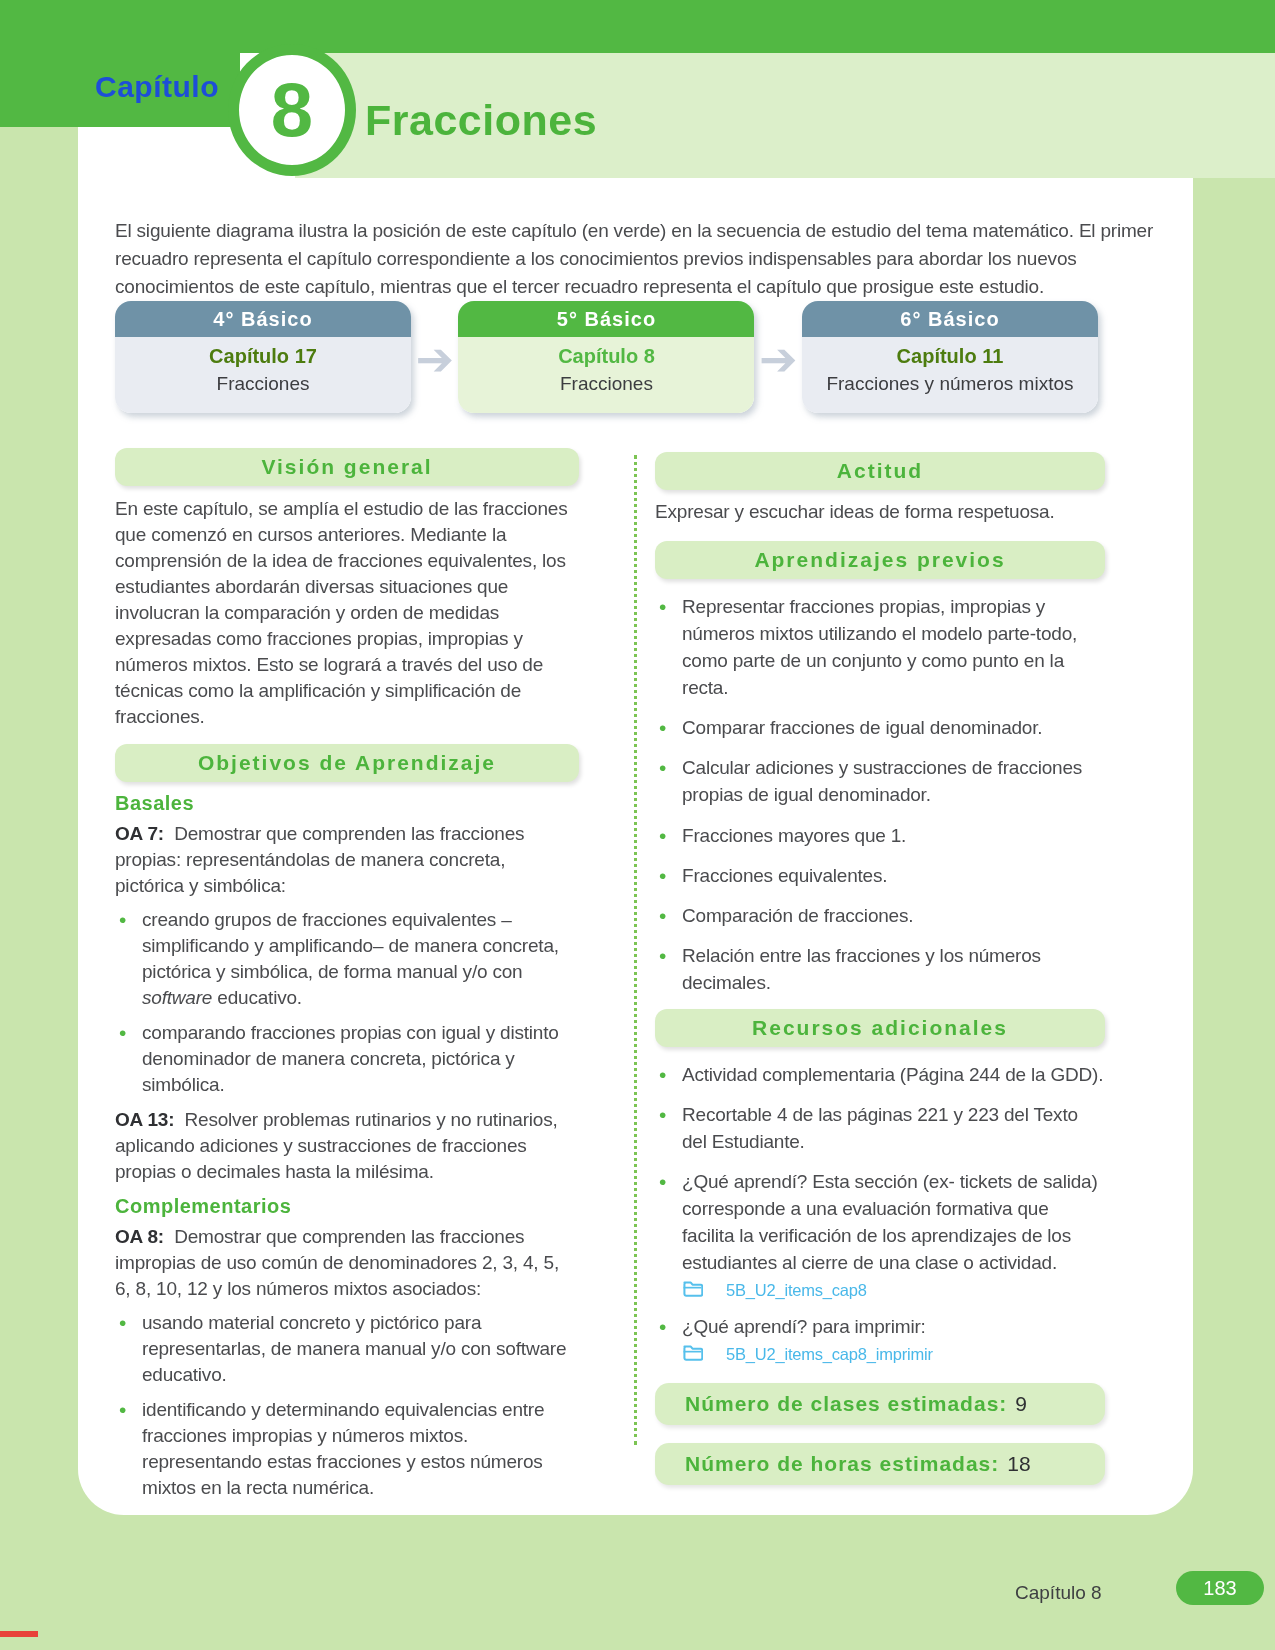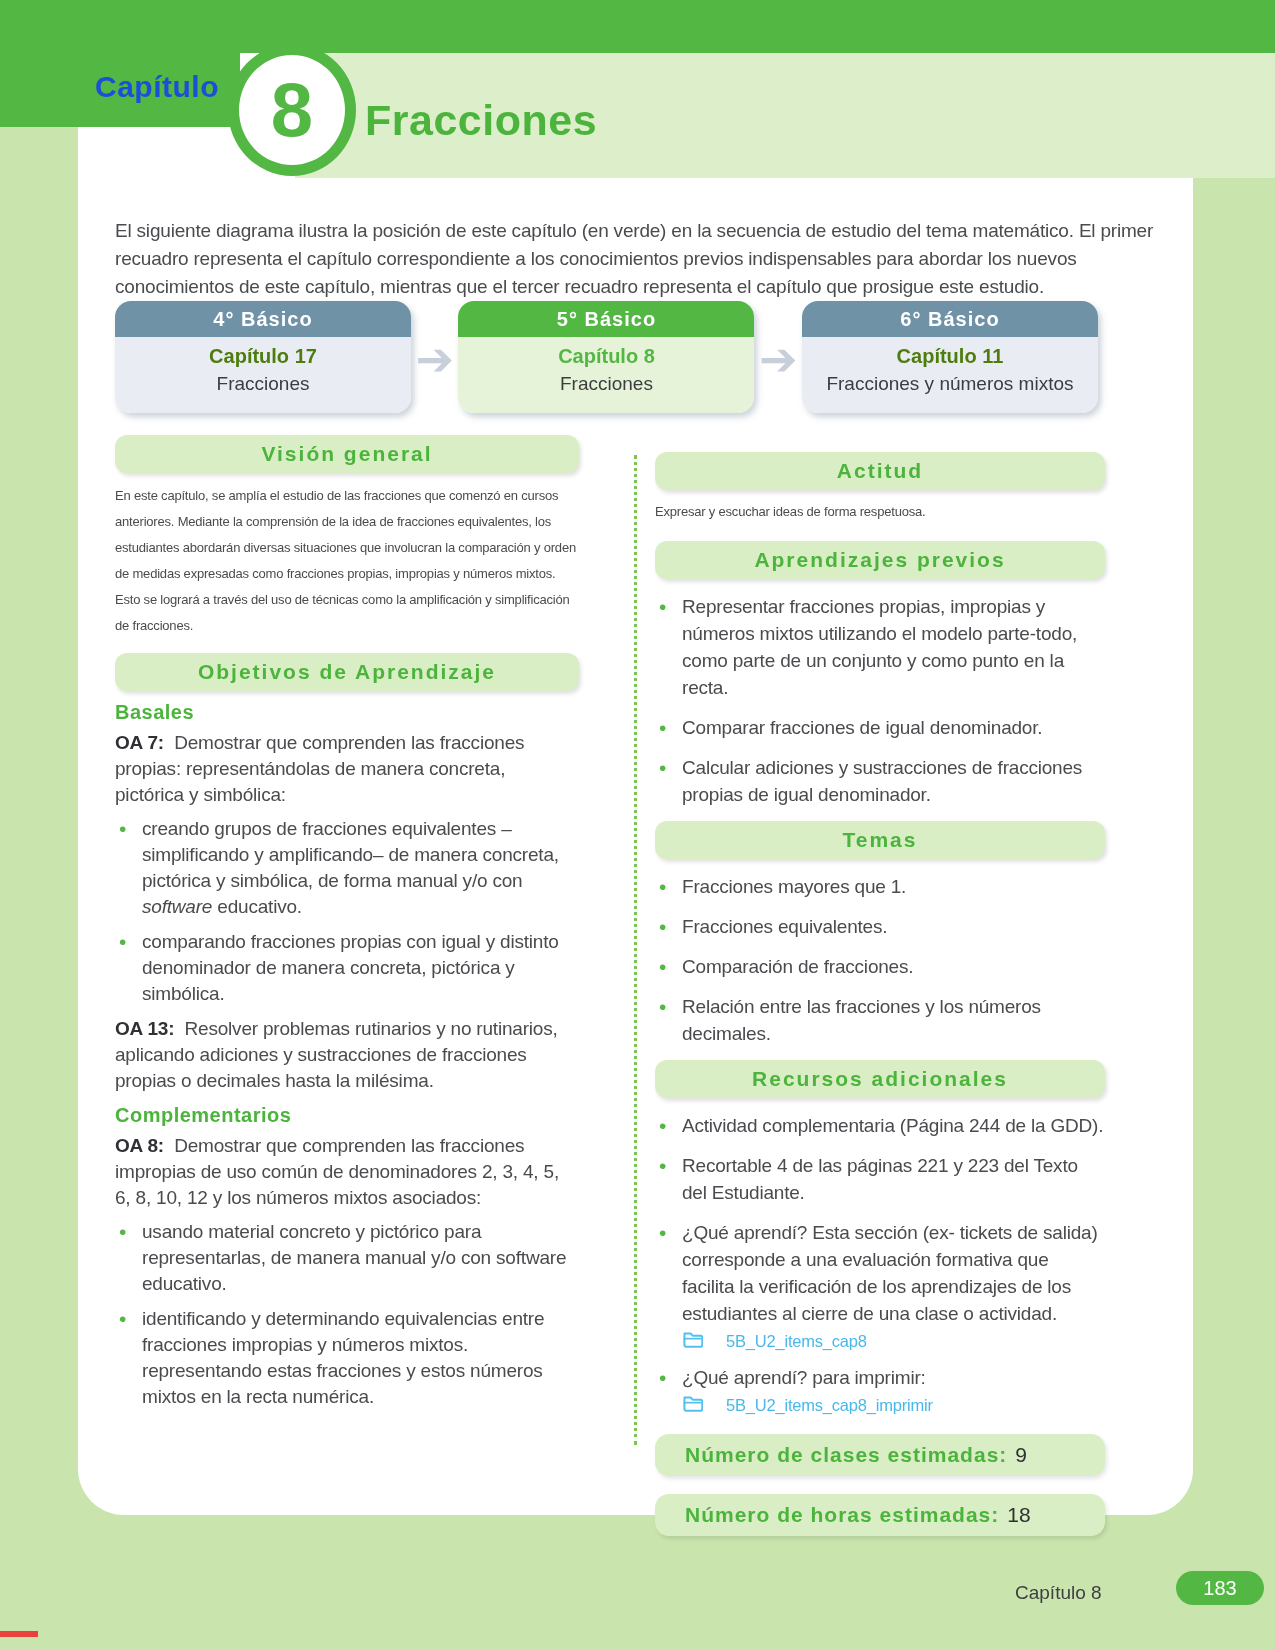--- a/index.html
+++ b/index.html
@@ -26,27 +26,27 @@
   .seq-head{height:36px;line-height:36px;background:#6f92a7;color:#fff;font-weight:bold;font-size:20px;letter-spacing:1px;}
   .seq-body{height:76px;background:#e9ecf2;padding-top:8px;box-sizing:border-box;}
   .seq-chapter{font-size:20px;font-weight:bold;color:#4d7c0f;}
   .seq-topic{font-size:19px;color:#3c3d40;margin-top:5px;}
   .seq-box.green .seq-head{background:#52b843;}
   .seq-box.green .seq-body{background:#e7f3d8;}
   .seq-box.green .seq-chapter{color:#52b843;}
   .seq-arrow{align-self:center;color:#c7cfdb;font-size:46px;font-weight:bold;
         font-family:"DejaVu Sans",sans-serif;line-height:1;margin-top:4px;}
   
-  .col-left{position:absolute;left:115px;top:435px;width:464px;}
+  .col-left{position:absolute;left:115px;top:448px;width:464px;}
   .col-right{position:absolute;left:655px;top:452px;width:450px;}
   .divider{position:absolute;left:634px;top:455px;height:990px;width:0;border-left:3px dotted #7cc453;}
   .pill{background:#d9eec4;border-radius:12px;height:38px;line-height:38px;text-align:center;
         color:#4cb43c;font-weight:bold;font-size:21px;letter-spacing:2px;
         box-shadow:2px 3px 4px rgba(0,0,0,.12);}
-  .body-txt{font-size:13px;line-height:26px;letter-spacing:-0.2px;margin:10px 0 0 0;}
+  .body-txt{font-size:19px;line-height:26px;letter-spacing:-0.2px;margin:10px 0 0 0;}
   .col-right .body-txt{line-height:27px;margin-top:8px;}
   h4.sub{margin:10px 0 0 0;font-size:20px;color:#4cb43c;letter-spacing:.5px;}
   .oa{font-size:19px;line-height:26px;letter-spacing:-0.2px;margin:6px 0 0 0;}
   .oa b{color:#2f3033;}
   ul.blist{list-style:none;margin:8px 0 0 0;padding:0;font-size:19px;line-height:26px;letter-spacing:-0.2px;}
   .col-right ul.blist{line-height:27px;margin-top:14px;}
   ul.blist li{position:relative;padding-left:27px;margin-bottom:9px;}
   .col-right ul.blist li{margin-bottom:13px;}
   ul.blist li::before{content:"•";position:absolute;left:4px;top:0;color:#52b843;font-size:21px;}
   .it{font-style:italic;}
@@ -133,21 +133,20 @@
     <div class="pill">Actitud</div>
     <p class="body-txt">Expresar y escuchar ideas de forma respetuosa.</p>
 
     <div class="pill" style="margin-top:16px;">Aprendizajes previos</div>
     <ul class="blist">
       <li><span>Representar fracciones propias, impropias y números mixtos utilizando el modelo parte-todo, como parte de un conjunto y como punto en la recta.</span></li>
       <li><span>Comparar fracciones de igual denominador.</span></li>
       <li><span>Calcular adiciones y sustracciones de fracciones propias de igual denominador.</span></li>
     </ul>
 
-    <div class="pill" style="margin-top:10px;">Temas</div>
     <ul class="blist">
       <li><span>Fracciones mayores que 1.</span></li>
       <li><span>Fracciones equivalentes.</span></li>
       <li><span>Comparación de fracciones.</span></li>
       <li><span>Relación entre las fracciones y los números decimales.</span></li>
     </ul>
 
     <div class="pill" style="margin-top:12px;">Recursos adicionales</div>
     <ul class="blist">
       <li><span>Actividad complementaria (Página 244 de la GDD).</span></li>

